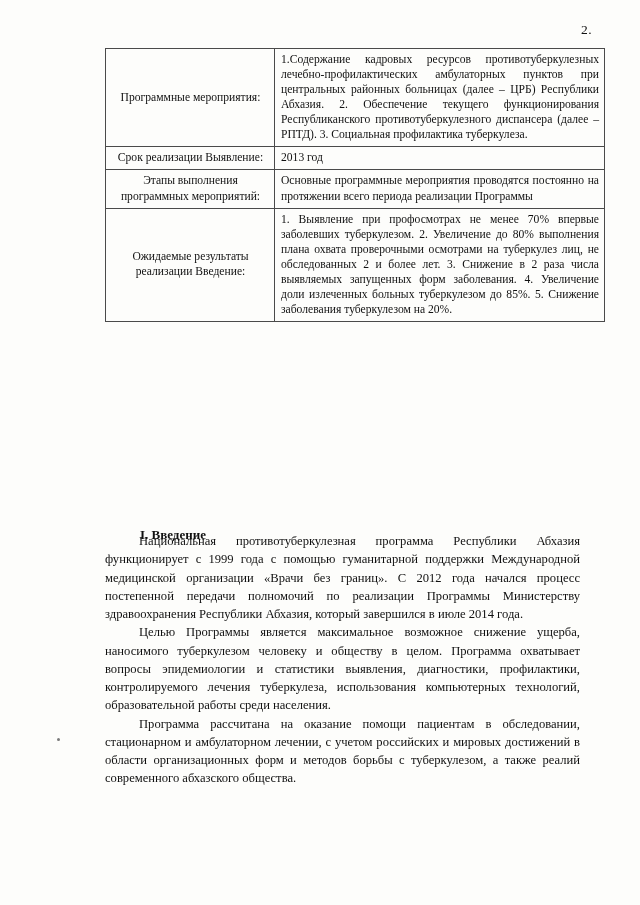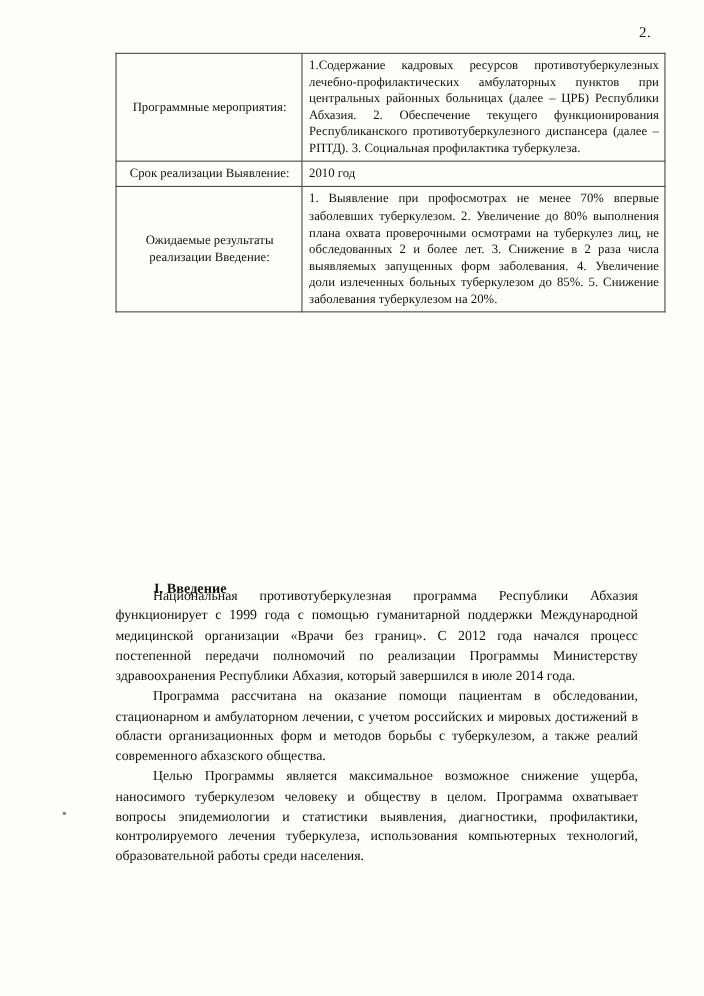--- a/index.html
+++ b/index.html
@@ -106,33 +106,37 @@
 
   <div class="table-wrap">
     <table class="prog">
       <tbody>
           <tr>
         <td class="label center-v">Программные мероприятия:</td>
         <td class="value just">1.Содержание кадровых ресурсов противотуберкулезных лечебно-профилактических амбулаторных пунктов при центральных районных больницах (далее – ЦРБ) Республики Абхазия. 2. Обеспечение текущего функционирования Республиканского противотуберкулезного диспансера (далее – РПТД). 3. Социальная профилактика туберкулеза.</td>
       </tr>
       <tr>
         <td class="label">Срок реализации Выявление:</td>
-        <td class="value center-v">2010 год</td>
+        <td class="value center-v">2013 год</td>
+      </tr>
+      <tr>
+        <td class="label center-v">Этапы выполнения программных мероприятий:</td>
+        <td class="value just center-v">Основные программные мероприятия проводятся постоянно на протяжении всего периода реализации Программы</td>
       </tr>
       <tr>
         <td class="label center-v">Ожидаемые результаты реализации Введение:</td>
         <td class="value just">1. Выявление при профосмотрах не менее 70% впервые заболевших туберкулезом. 2. Увеличение до 80% выполнения плана охвата проверочными осмотрами на туберкулез лиц, не обследованных 2 и более лет. 3. Снижение в 2 раза числа выявляемых запущенных форм заболевания. 4. Увеличение доли излеченных больных туберкулезом до 85%. 5. Снижение заболевания туберкулезом на 20%.</td>
       </tr>
     </tbody>
       </table>
   </div>
 
   <div class="section-title">I. Введение</div>
 
   <div class="body-text">
     <p>Национальная противотуберкулезная программа Республики Абхазия функционирует с 1999 года с помощью гуманитарной поддержки Международной медицинской организации «Врачи без границ». С 2012 года начался процесс постепенной передачи полномочий по реализации Программы Министерству здравоохранения Республики Абхазия, который завершился в июле 2014 года.</p>
+    <p>Целью Программы является максимальное возможное снижение ущерба, наносимого туберкулезом человеку и обществу в целом. Программа охватывает вопросы эпидемиологии и статистики выявления, диагностики, профилактики, контролируемого лечения туберкулеза, использования компьютерных технологий, образовательной работы среди населения.</p>
     <p>Программа рассчитана на оказание помощи пациентам в обследовании, стационарном и амбулаторном лечении, с учетом российских и мировых достижений в области организационных форм и методов борьбы с туберкулезом, а также реалий современного абхазского общества.</p>
-    <p>Целью Программы является максимальное возможное снижение ущерба, наносимого туберкулезом человеку и обществу в целом. Программа охватывает вопросы эпидемиологии и статистики выявления, диагностики, профилактики, контролируемого лечения туберкулеза, использования компьютерных технологий, образовательной работы среди населения.</p>
   </div>
 
   <div class="stray-dot"></div>
 
 </div>
 
 </body></html>

